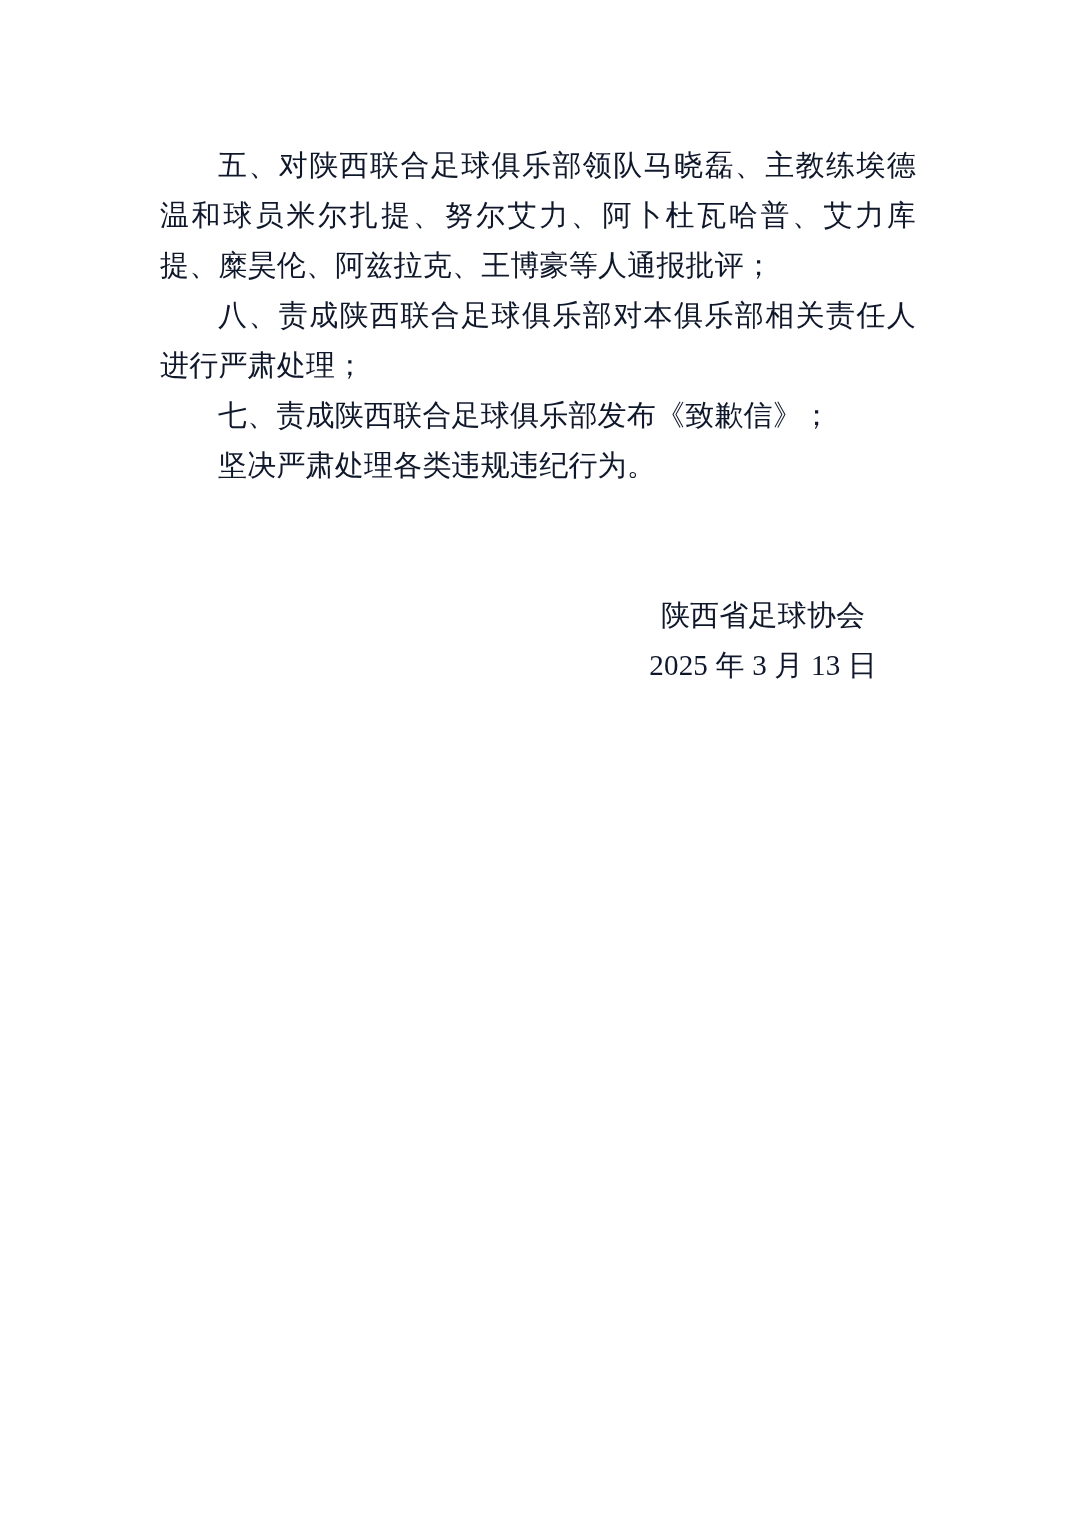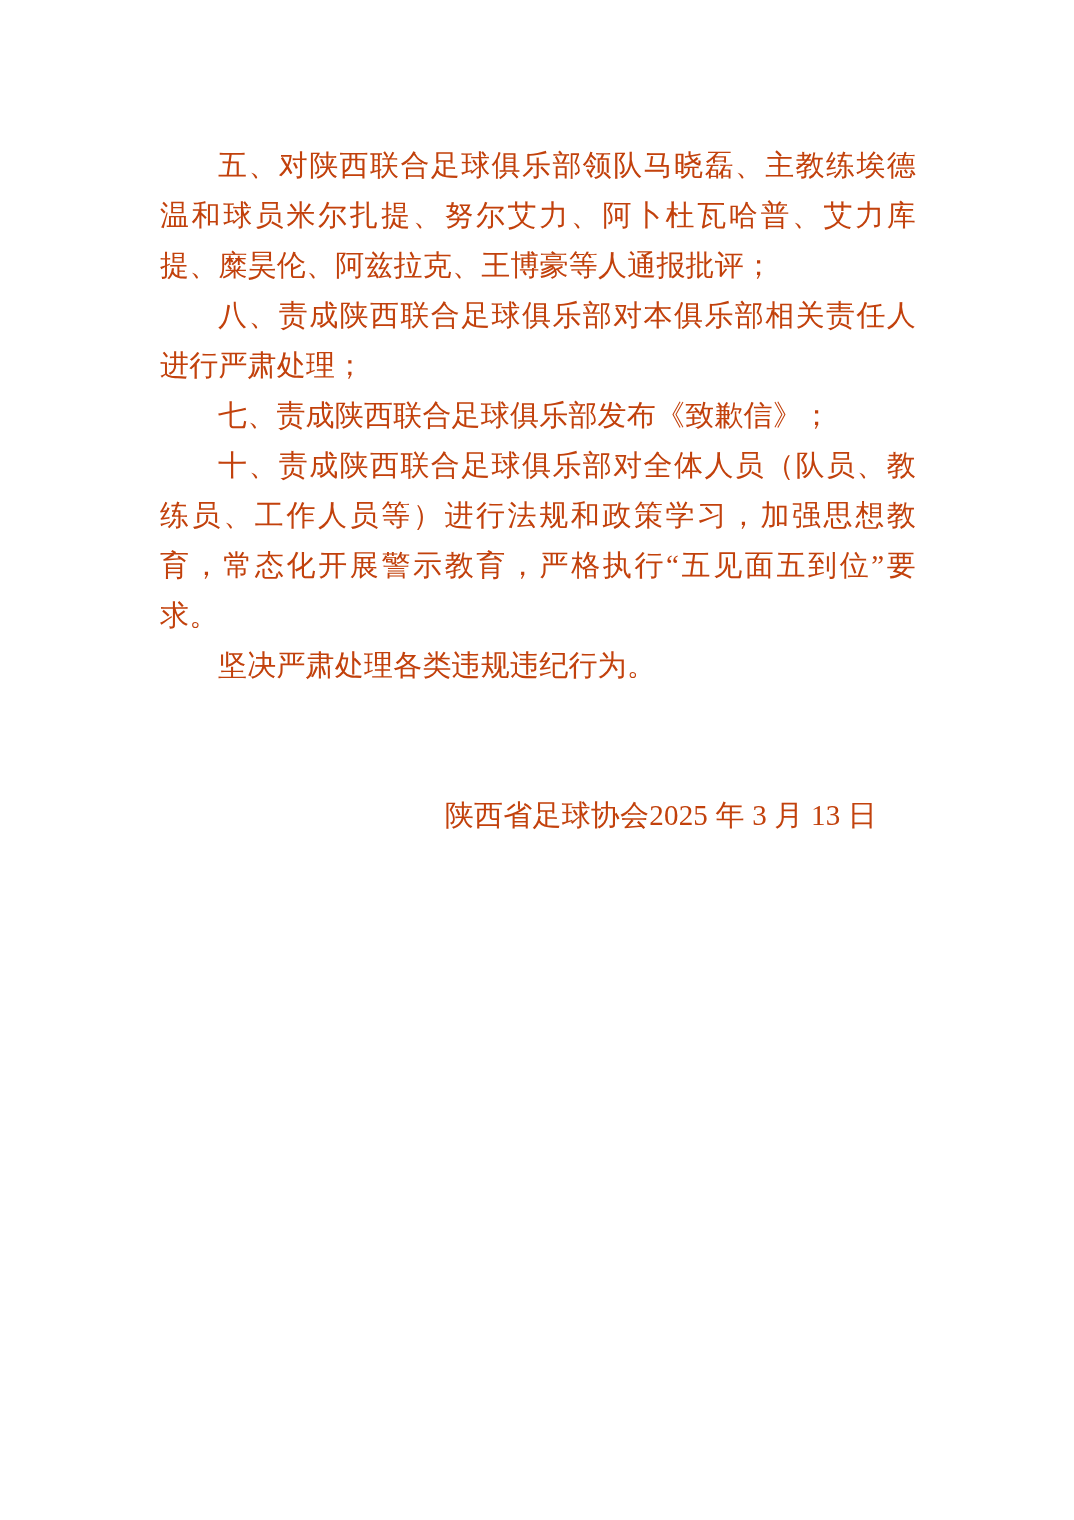--- a/index.html
+++ b/index.html
@@ -7,21 +7,21 @@
     padding: 0;
     background: #ffffff;
   }
   .page {
     position: relative;
     width: 1074px;
     height: 1520px;
     background: #ffffff;
     overflow: hidden;
     font-family: "Liberation Serif", "DejaVu Serif", serif;
-    color: #c2410c;
+    color: #0f172a;
     text-decoration: underline;
   }
   .doc-body {
     position: absolute;
     left: 160px;
     top: 140px;
     width: 756px;
     font-size: 29px;
     line-height: 50px;
     text-align: justify;
@@ -32,38 +32,37 @@
     padding: 0;
     text-indent: 2em;
     word-break: break-all;
   }
   .sig-block {
     margin-top: 100px;
     margin-left: auto;
     margin-right: 39px;
     width: fit-content;
     display: flex;
-    flex-direction: row;
+    flex-direction: column;
     align-items: center;
   }
   .sig-line {
     line-height: 50px;
     white-space: nowrap;
     text-align: center;
   }
 </style>
 </head>
 <body>
 
 <div class="page">
   <div class="doc-body">
     <p>五、对陕西联合足球俱乐部领队马晓磊、主教练埃德温和球员米尔扎提、努尔艾力、阿卜杜瓦哈普、艾力库提、糜昊伦、阿兹拉克、王博豪等人通报批评；</p>
     <p>八、责成陕西联合足球俱乐部对本俱乐部相关责任人进行严肃处理；</p>
     <p>七、责成陕西联合足球俱乐部发布《致歉信》；</p>
-    <p>十、责成陕西联合足球俱乐部对全体人员（队员、教练员、工作人员等）进行法规和政策学习，加强思想教育，常态化开展警示教育，严格执行“五见面五到位”要求。</p>
     <p>坚决严肃处理各类违规违纪行为。</p>
 
     <div class="sig-block">
       <div class="sig-line">陕西省足球协会</div>
       <div class="sig-line">2025 年 3 月 13 日</div>
     </div>
   </div>
 </div>
 
 </body></html>

